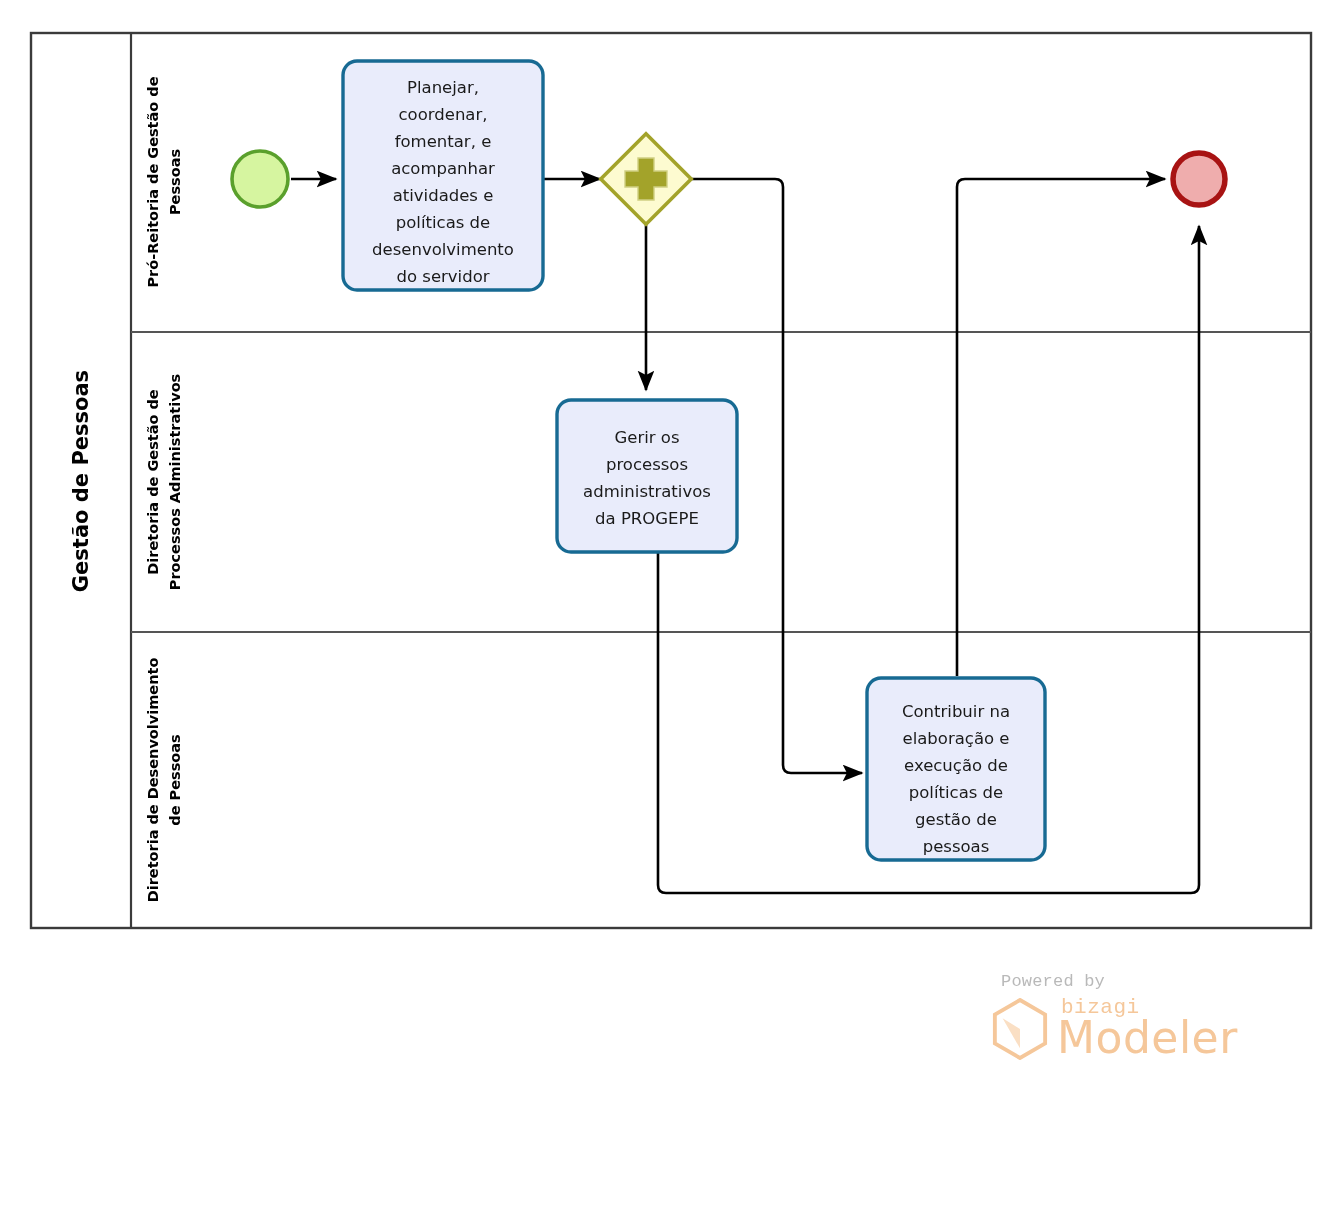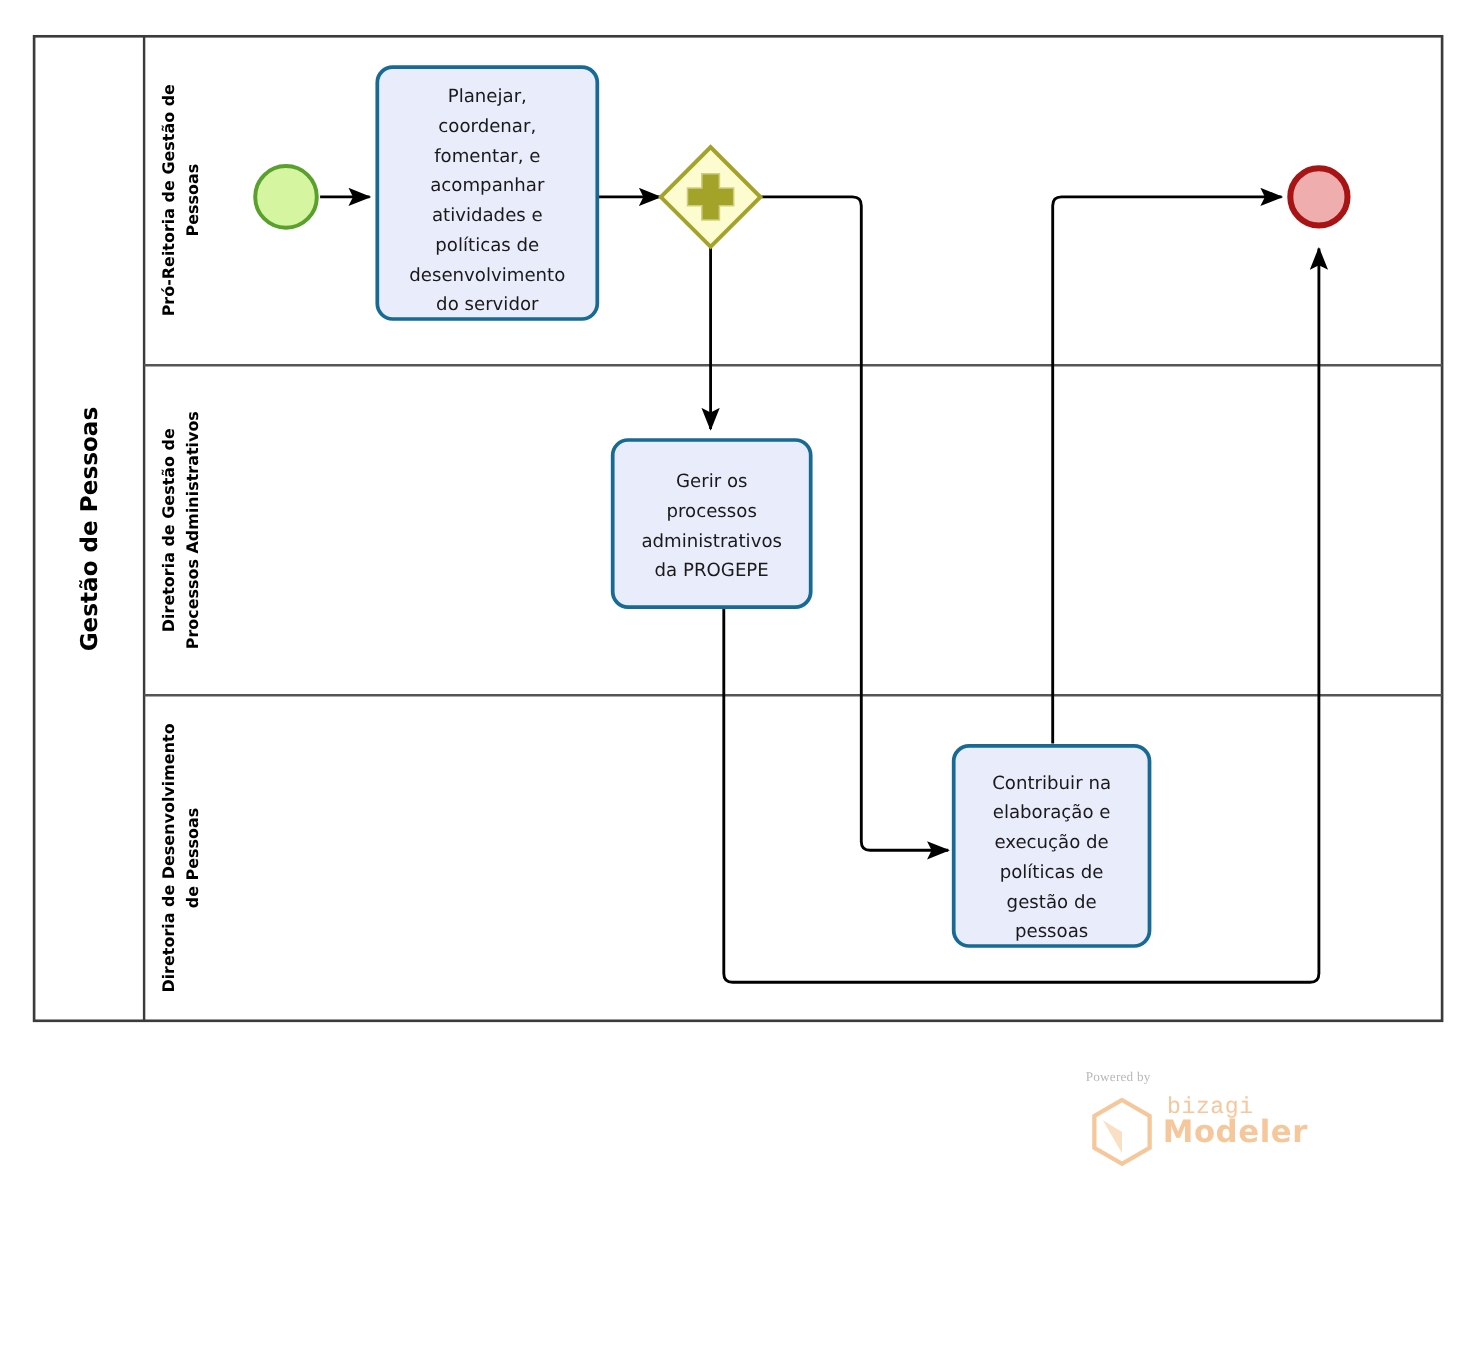--- a/index.html
+++ b/index.html
@@ -99,24 +99,24 @@
     position: absolute;
     left: 985px;
     top: 972px;
     width: 280px;
     height: 100px;
     pointer-events: none;
     user-select: none;
   }
   .wm-powered {
     position: absolute;
-    left: 2px;
+    left: 16px;
     top: 0px;
-    font-family: Liberation Serif, serif;
-    font-size: 12px;
+    font-family: Liberation Mono, monospace;
+    font-size: 17px;
     color: #b9b9b9;
     letter-spacing: 0.2px;
   }
   .wm-logo {
     position: absolute;
     left: 6px;
     top: 26px;
     width: 58px;
     height: 62px;
   }
@@ -127,24 +127,23 @@
     font-family: Liberation Mono, monospace;
     font-size: 21px;
     color: #f5c79a;
     letter-spacing: 0.5px;
   }
   .wm-modeler {
     position: absolute;
     left: 72px;
     top: 40px;
     font-family: "DejaVu Sans", "Liberation Sans", sans-serif;
-    font-size: 28px;
+    font-size: 44px;
     color: #f5c79a;
     letter-spacing: 0.5px;
-    font-weight: bold;
   }
 </style>
 </head>
 <body>
 
 <div id="canvas">
 
   <svg class="diagram" viewBox="0 0 1342 1224" xmlns="http://www.w3.org/2000/svg">
     <defs>
       <marker id="arrowhead" markerWidth="9" markerHeight="9" refX="7.4" refY="3.2" orient="auto" markerUnits="strokeWidth">

